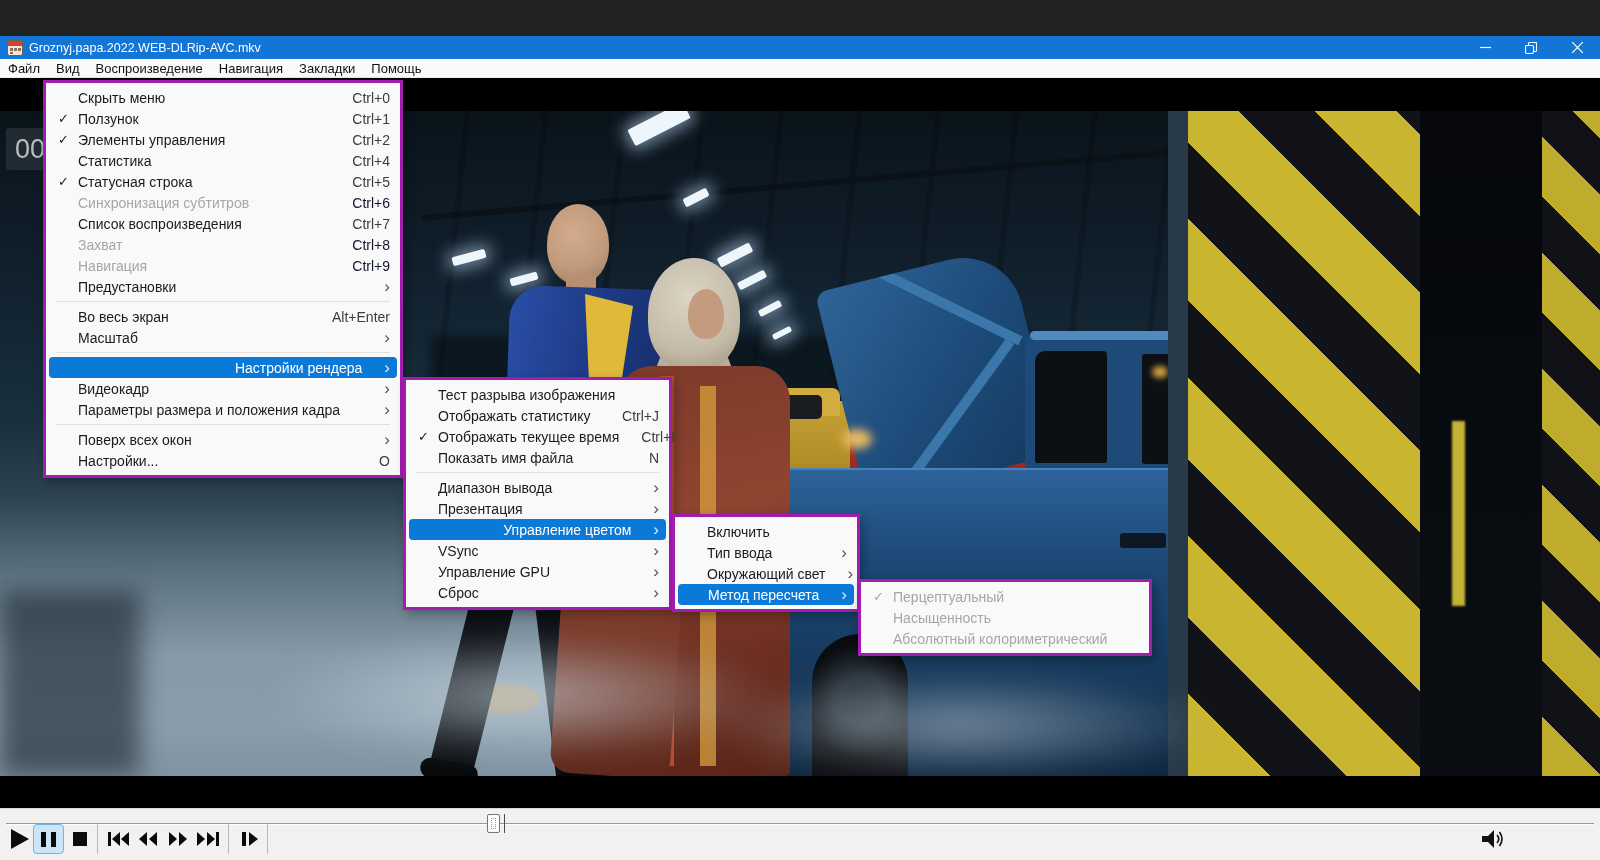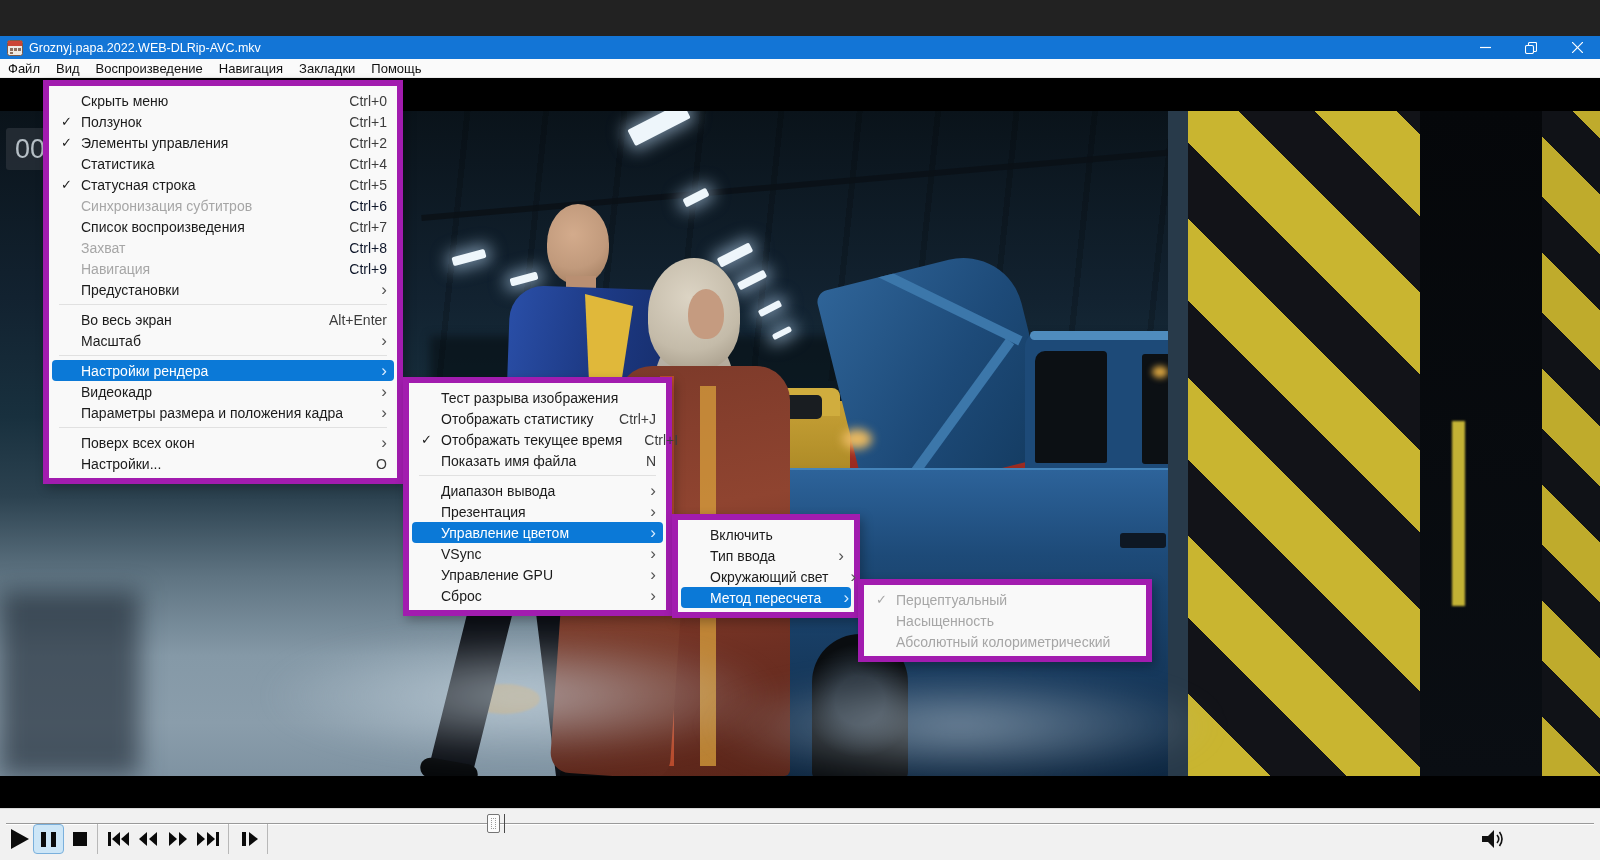--- a/index.html
+++ b/index.html
@@ -18,27 +18,27 @@
   .menubar span{padding:0 8px;}
 
   
   .video{position:absolute;left:0;top:42px;width:1600px;height:730px;background:#000;overflow:hidden;}
   .scene{position:absolute;left:0;top:33px;width:1600px;height:665px;overflow:hidden;
     background:linear-gradient(180deg,#0a131a 0%,#122230 28%,#18303e 46%,#2c4250 58%,#5f7482 70%,#8599a7 82%,#8a9dab 92%,#7f93a2 100%);}
   .light{background:#eef6fb;border-radius:2px;box-shadow:0 0 16px 5px rgba(195,225,255,.55);transform:rotate(-27deg);}
   .osd{position:absolute;left:6px;top:50px;width:56px;height:42px;background:rgba(38,46,54,.88);border-radius:3px;color:#b6bfc6;font-size:27px;display:flex;align-items:center;padding-left:9px;z-index:5;}
 
   
-  .menu{position:absolute;background:#f9f9f9;border:6px solid #a21caf;box-shadow:3px 4px 10px rgba(0,0,0,.28);padding:4px 0;font-size:14px;color:#1b1b1b;z-index:20;}
+  .menu{position:absolute;background:#f9f9f9;border:3px solid #a21caf;box-shadow:3px 4px 10px rgba(0,0,0,.28);padding:4px 0;font-size:14px;color:#1b1b1b;z-index:20;}
   .mitem{display:flex;align-items:center;height:21px;margin:0 3px;border-radius:4px;padding-right:7px;white-space:nowrap;}
   .mchk{width:29px;text-align:center;font-size:13px;flex:0 0 29px;}
   .mlbl{flex:1;}
   .mrt{margin-left:22px;color:#3c3c3c;}
   .mitem .arrow{font-size:17px;line-height:1;color:#555;}
-  .mitem.hl{background:#0b79d7;color:#fff;}
+  .mitem.hl{background:#0b79d7;color:#fff;text-align:right;}
   .mitem.hl .mrt,.mitem.hl .arrow{color:#d8ecff;}
   .mitem.dis{color:#a6a6a6;}
   .mitem.dis .mrt{color:#0f172a;}
   .msep{height:1px;background:#e1e1e1;margin:4px 10px;}
 
   
   .toolbar{position:absolute;left:0;top:772px;width:1600px;height:56px;background:#f1f1f1;border-top:1px solid #d7d7d7;}
   .seek-track{position:absolute;left:6px;top:14px;width:1588px;height:2px;border-top:1px solid #9a9a9a;background:#ffffff;}
   .seek-thumb{position:absolute;left:487px;top:5px;width:13px;height:19px;background:#fcfcfc;border:1px solid #757575;border-radius:2px;display:flex;align-items:center;justify-content:center;}
   .seek-thumb i{display:block;width:5px;height:11px;border:1px dotted #9a9a9a;}

